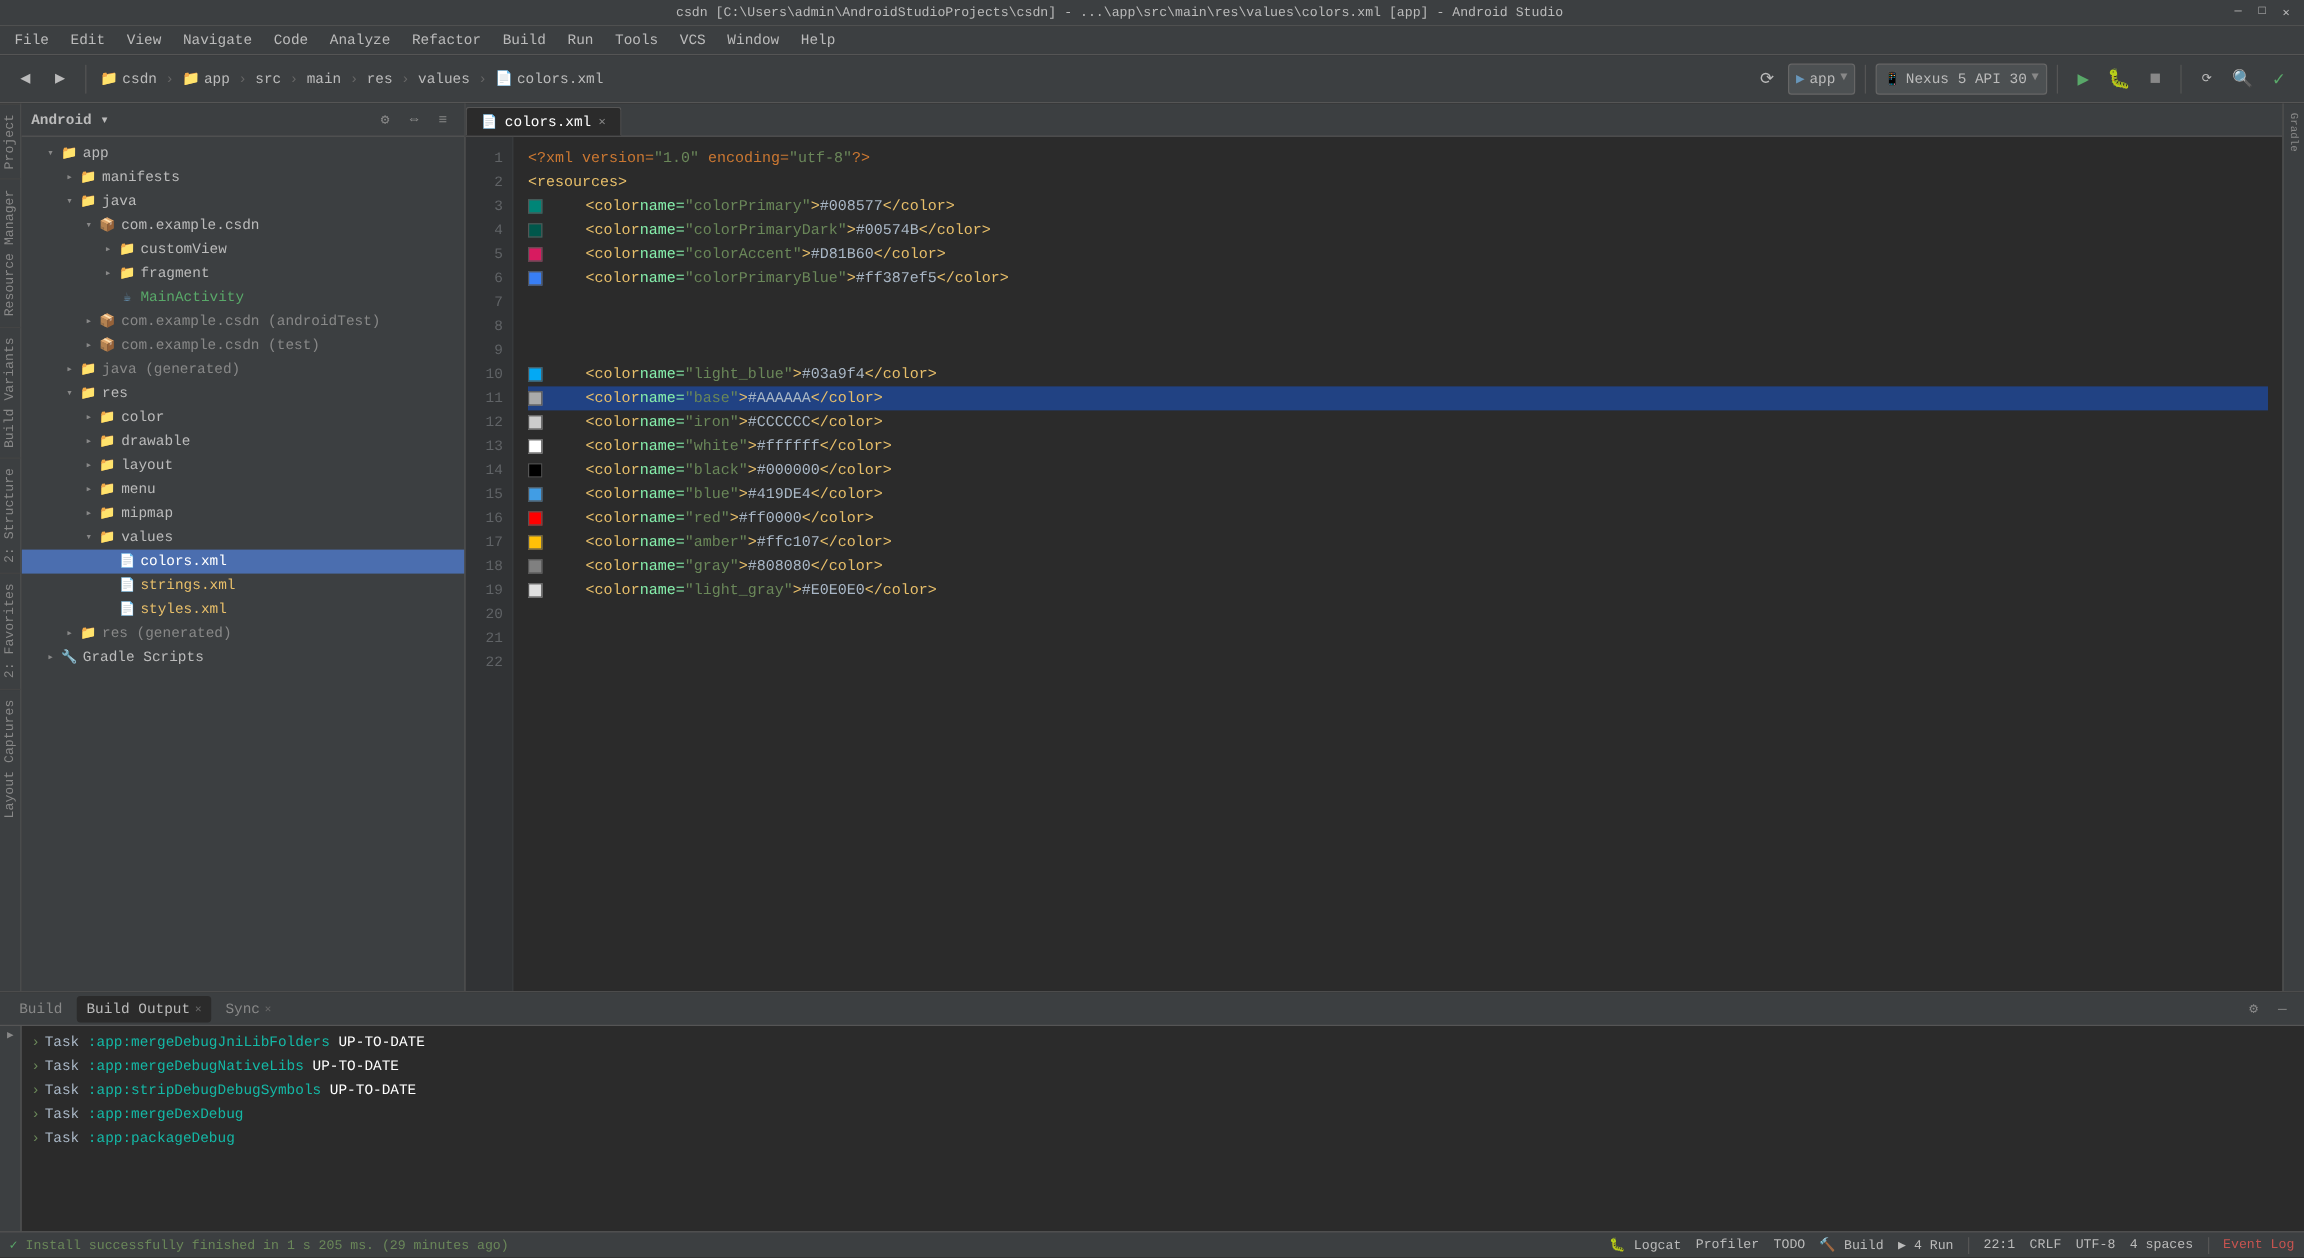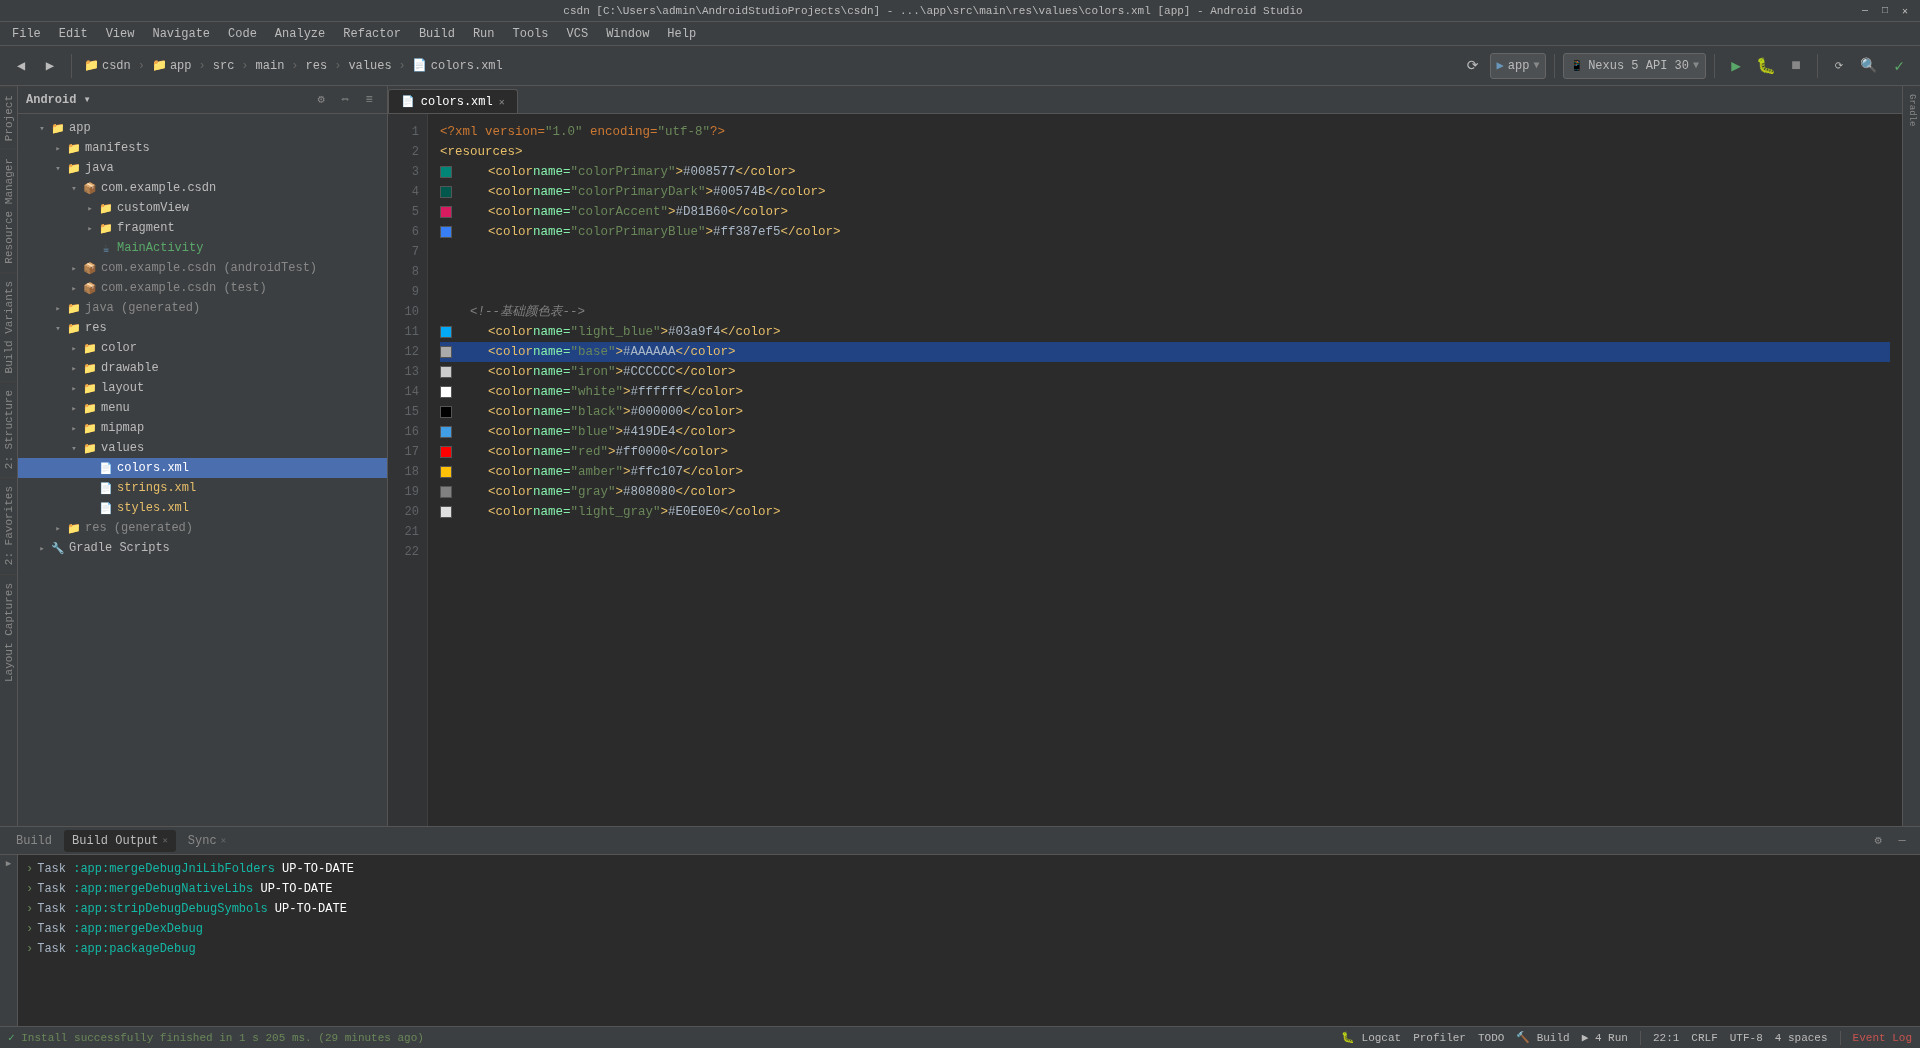--- a/index.html
+++ b/index.html
@@ -852,21 +852,20 @@
           <span class="color-swatch" style="background:#D81B60; border:1px solid #555;"></span>
           <span>&nbsp;&nbsp;&nbsp;&nbsp;</span><span class="xml-tag">&lt;color</span> <span class="xml-attr">name=</span><span class="xml-value">"colorAccent"</span><span class="xml-tag">&gt;</span><span>#D81B60</span><span class="xml-tag">&lt;/color&gt;</span>
         </div>
         <div class="code-line">
           <span class="color-swatch" style="background:#387ef5; border:1px solid #555;"></span>
           <span>&nbsp;&nbsp;&nbsp;&nbsp;</span><span class="xml-tag">&lt;color</span> <span class="xml-attr">name=</span><span class="xml-value">"colorPrimaryBlue"</span><span class="xml-tag">&gt;</span><span>#ff387ef5</span><span class="xml-tag">&lt;/color&gt;</span>
         </div>
         <div class="code-line">&nbsp;</div>
         <div class="code-line">&nbsp;</div>
         <div class="code-line">&nbsp;</div>
-        <div class="code-line"><span>&nbsp;&nbsp;&nbsp;&nbsp;</span><span class="xml-comment">&lt;!--基础颜色表--&gt;</span></div>
         <div class="code-line">
           <span class="color-swatch" style="background:#03a9f4; border:1px solid #555;"></span>
           <span>&nbsp;&nbsp;&nbsp;&nbsp;</span><span class="xml-tag">&lt;color</span> <span class="xml-attr">name=</span><span class="xml-value">"light_blue"</span><span class="xml-tag">&gt;</span><span>#03a9f4</span><span class="xml-tag">&lt;/color&gt;</span>
         </div>
         <div class="code-line highlight-line">
           <span class="color-swatch" style="background:#AAAAAA; border:1px solid #555;"></span>
           <span>&nbsp;&nbsp;&nbsp;&nbsp;</span><span class="xml-tag">&lt;color</span> <span class="xml-attr">name=</span><span class="xml-value">"base"</span><span class="xml-tag">&gt;</span><span>#AAAAAA</span><span class="xml-tag">&lt;/color&gt;</span>
         </div>
         <div class="code-line">
           <span class="color-swatch" style="background:#CCCCCC; border:1px solid #555;"></span>

